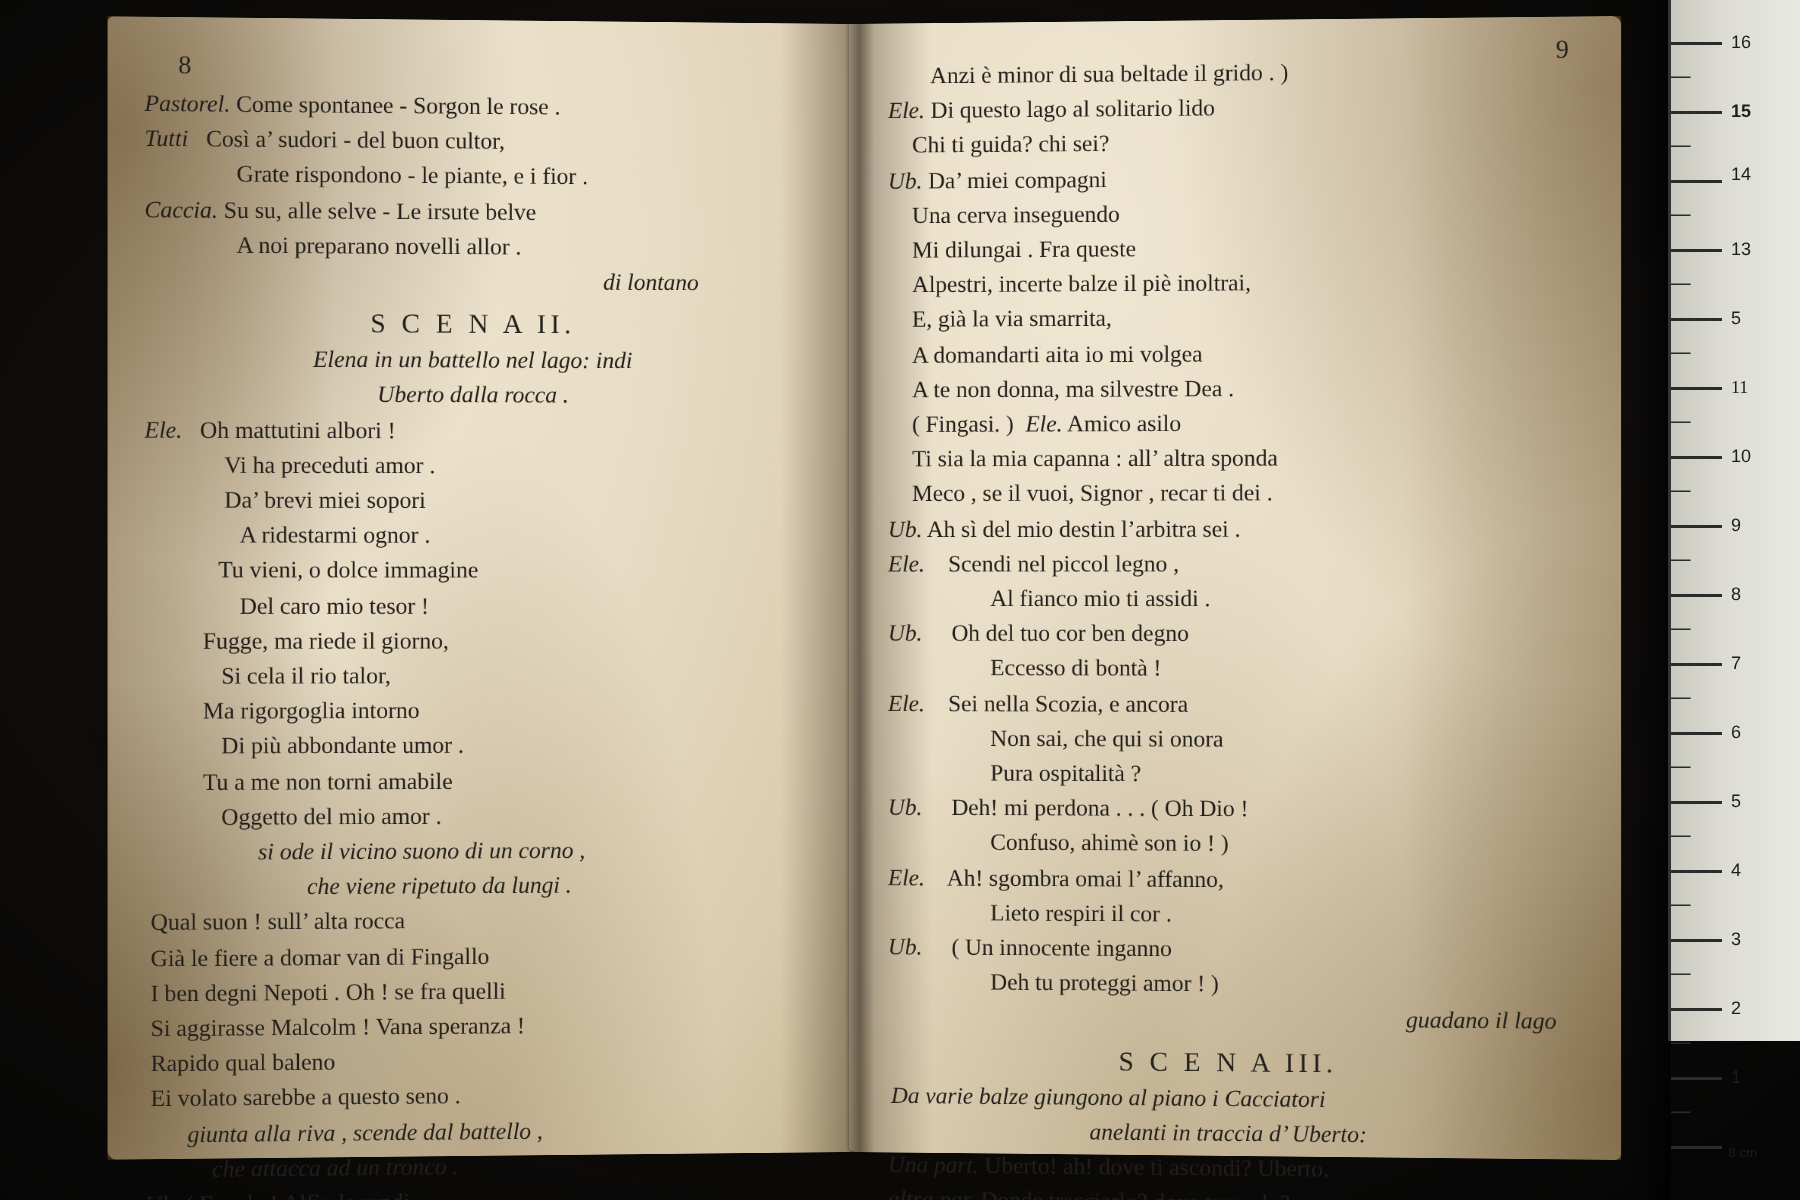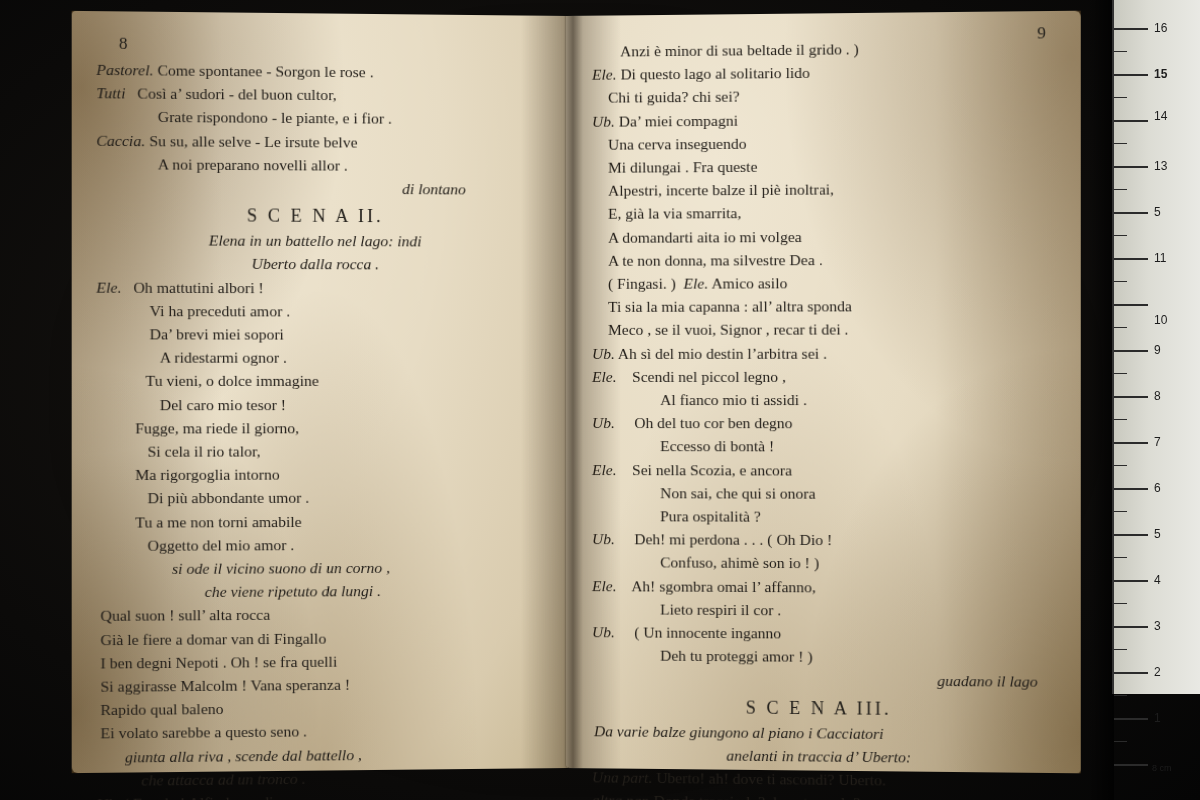--- a/index.html
+++ b/index.html
@@ -217,24 +217,24 @@
     <div class="tick major" style="top:120px;"></div>
       <div class="lbl" style="top:116px;">14</div>
     <div class="tick minor" style="top:143px;"></div>
     <div class="tick major" style="top:166px;"></div>
       <div class="lbl" style="top:166px;">13</div>
     <div class="tick minor" style="top:189px;"></div>
     <div class="tick major" style="top:212px;"></div>
       <div class="lbl" style="top:212px;">5</div>
     <div class="tick minor" style="top:235px;"></div>
     <div class="tick major" style="top:258px;"></div>
-      <div class="lbl" style="top:258px;">11</div>
+      <div class="lbl" style="top:258px;font-family:Liberation Serif, serif;">11</div>
     <div class="tick minor" style="top:281px;"></div>
     <div class="tick major" style="top:304px;"></div>
-      <div class="lbl" style="top:320px;">10</div>
+      <div class="lbl" style="top:304px;">10</div>
     <div class="tick minor" style="top:327px;"></div>
     <div class="tick major" style="top:350px;"></div>
       <div class="lbl" style="top:350px;">9</div>
     <div class="tick minor" style="top:373px;"></div>
     <div class="tick major" style="top:396px;"></div>
       <div class="lbl" style="top:396px;">8</div>
     <div class="tick minor" style="top:419px;"></div>
     <div class="tick major" style="top:442px;"></div>
       <div class="lbl" style="top:442px;">7</div>
     <div class="tick minor" style="top:465px;"></div>

